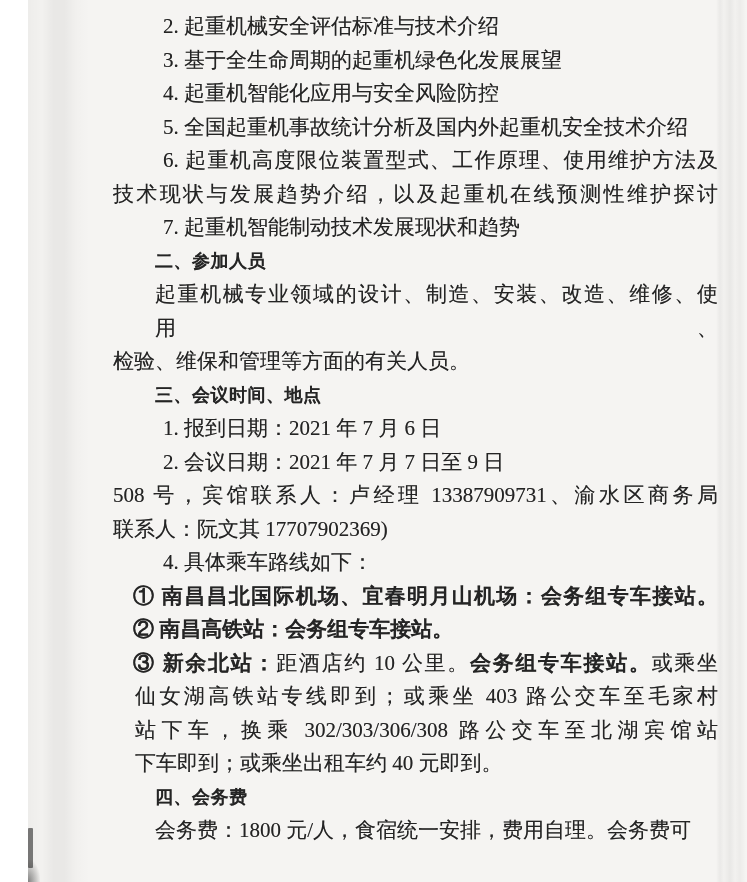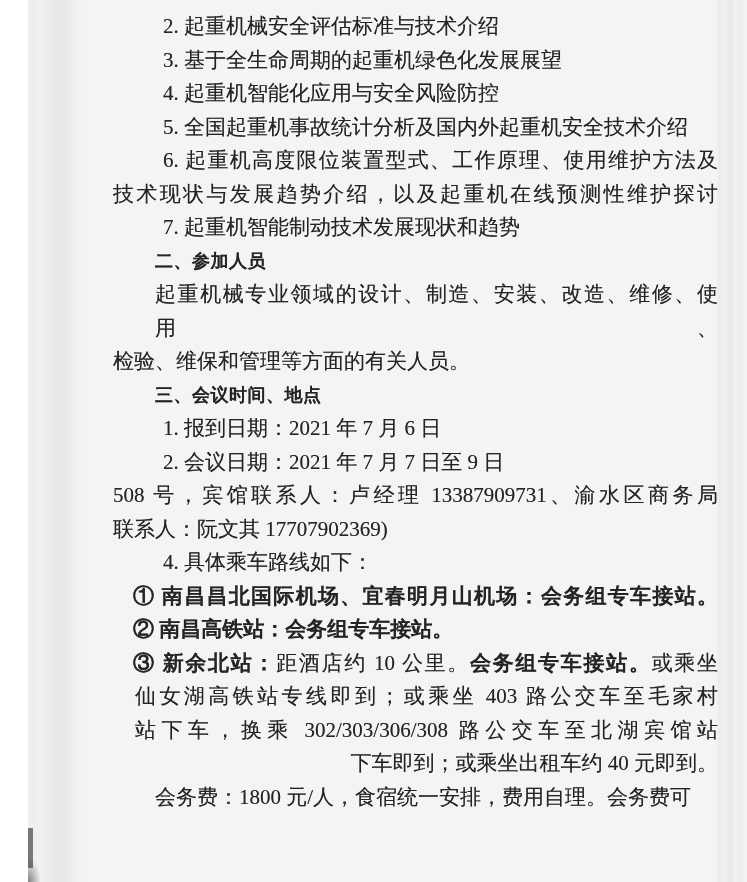--- a/index.html
+++ b/index.html
@@ -40,21 +40,21 @@
   .line { white-space: nowrap; }
   .line.just {
     white-space: normal;
     text-align: justify;
     text-align-last: justify;
   }
   .ind-none { padding-left: 0; }
   .ind-a { padding-left: 50px; }   
   .ind-b { padding-left: 42px; }   
   .ind-c { padding-left: 20px; }   
-  .ind-d { padding-left: 22px; text-align: right; }   
+  .ind-d { padding-left: 22px; }   
   .bold { font-weight: 700; }
   .heading {
     font-family: "Liberation Sans", "DejaVu Sans", sans-serif;
     font-weight: 700;
     font-size: 18px;
     letter-spacing: 0.5px;
   }
   
   .edge-mark-dash {
     position: absolute;
@@ -94,17 +94,18 @@
       <div class="line ind-a">2. 会议日期：2021 年 7 月 7 日至 9 日</div>
       <div class="line ind-none just">508 号，宾馆联系人：卢经理 13387909731、渝水区商务局</div>
       <div class="line ind-none">联系人：阮文其 17707902369)</div>
       <div class="line ind-a">4. 具体乘车路线如下：</div>
       <div class="line ind-c just bold">① 南昌昌北国际机场、宜春明月山机场：会务组专车接站。</div>
       <div class="line ind-c bold">② 南昌高铁站：会务组专车接站。</div>
       <div class="line ind-c just"><span class="bold">③ </span><span class="bold">新余北站：</span><span>距酒店约 10 公里。</span><span class="bold">会务组专车接站。</span><span>或乘坐</span></div>
       <div class="line ind-d just">仙女湖高铁站专线即到；或乘坐 403 路公交车至毛家村</div>
       <div class="line ind-d just">站下车，换乘 302/303/306/308 路公交车至北湖宾馆站</div>
       <div class="line ind-d">下车即到；或乘坐出租车约 40 元即到。</div>
+      <div class="line ind-b heading">四、会务费</div>
       <div class="line ind-b">会务费：1800 元/人，食宿统一安排，费用自理。会务费可</div>
     </div>
   <div class="edge-mark-dash"></div>
   <div class="edge-mark-blob"></div>
 </div>
 
 </body></html>

